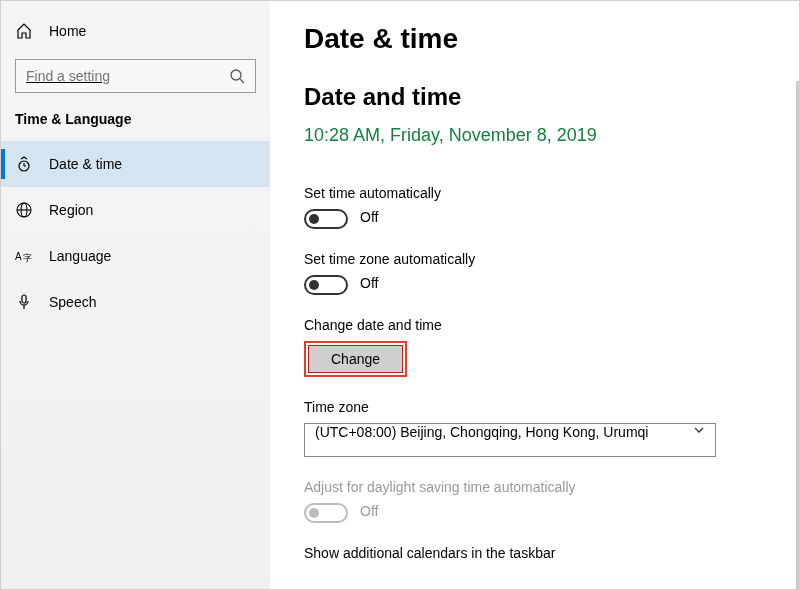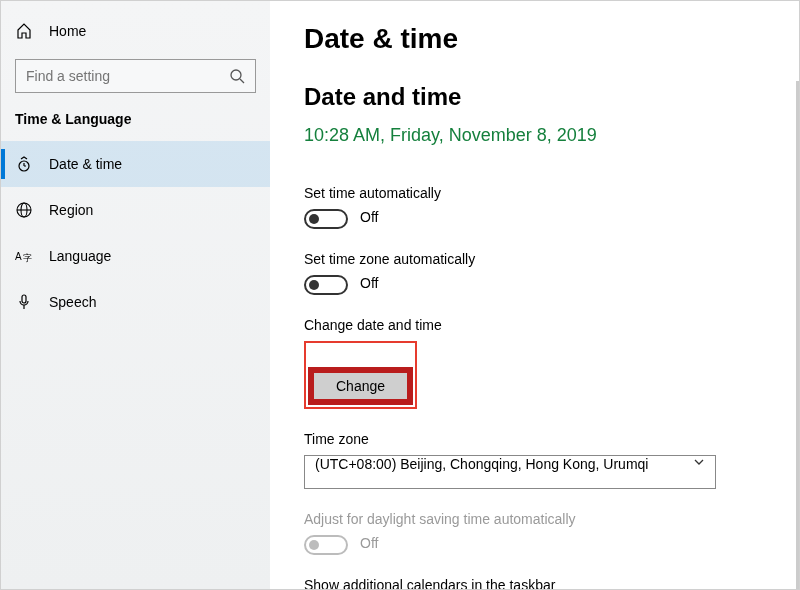--- a/index.html
+++ b/index.html
@@ -14,21 +14,21 @@
     .win-btn svg { width: 10px; height: 10px; }
 
     .body { flex: 1; display: flex; overflow: hidden; }
 
     .sidebar { width: 269px; background: linear-gradient(#f4f5f6, #eef0f1); padding: 10px 0 0 0; display: flex; flex-direction: column; }
     .home-row { display: flex; align-items: center; height: 40px; padding: 0 14px; gap: 16px; }
     .home-row .icon { width: 18px; display:flex; align-items:center; justify-content:center; }
     .home-row span.label { font-size: 14px; color: #000; }
 
     .search-wrap { padding: 8px 14px 14px 14px; }
-    .search { display: flex; align-items: center; border: 1px solid #999; height: 34px; padding: 0 10px; background: #f7f8f9; }
+    .search { display: flex; align-items: center; border: 1px solid #999; height: 34px; padding: 0 10px; background: #f7f8f9; text-decoration: underline; }
     .search input { flex:1; border:none; background:transparent; outline:none; font-size:14px; color:#666; }
     .search .sicon { width:16px; height:16px; }
 
     .category { font-size: 14px; font-weight: 600; padding: 4px 14px 14px 14px; color:#000; }
 
     .nav { display:flex; flex-direction:column; }
     .nav-item { display:flex; align-items:center; height:46px; padding: 0 14px 0 14px; gap: 16px; font-size:14px; color:#000; position:relative; }
     .nav-item.active { background: rgba(0,120,215,0.12); }
     .nav-item.active::before { content:""; position:absolute; left:0; top:8px; bottom:8px; width:4px; background:#0078d7; }
     .nav-item .icon { width:18px; display:flex; align-items:center; justify-content:center; }
@@ -45,21 +45,21 @@
     .setting-group.disabled .toggle-state { color:#9a9a9a; }
 
     .toggle-row { display:flex; align-items:flex-start; gap:12px; }
     .toggle { width:44px; height:20px; border:2px solid #333; border-radius:10px; position:relative; background:#fff; }
     .toggle .knob { width:10px; height:10px; background:#333; border-radius:50%; position:absolute; top:3px; left:3px; }
     .toggle.disabled { border-color:#bcbcbc; }
     .toggle.disabled .knob { background:#bcbcbc; }
     .toggle-state { font-size:14px; }
 
     .change-btn-wrap { border:2px solid #e63b2e; padding:2px; display:inline-block; }
-    .change-btn { background:#cfcfcf; border:6px solid #b91c1c; padding: 5px 22px; font-size:14px;margin-top:22px; }
+    .change-btn { background:#cfcfcf; border:1px solid #b91c1c; padding: 5px 22px; font-size:14px; }
 
     .select { width: 412px; height:34px; border:1px solid #888; display:flex; align-items:flex-start; justify-content:space-between; padding:0 10px; font-size:14px; background:#fff; }
     .chev { width:12px; height:12px; }
 
     .show-additional { font-size:14px; margin-top: 4px; }
   </style>
 </head>
 <body>
 
 <div class="window">

